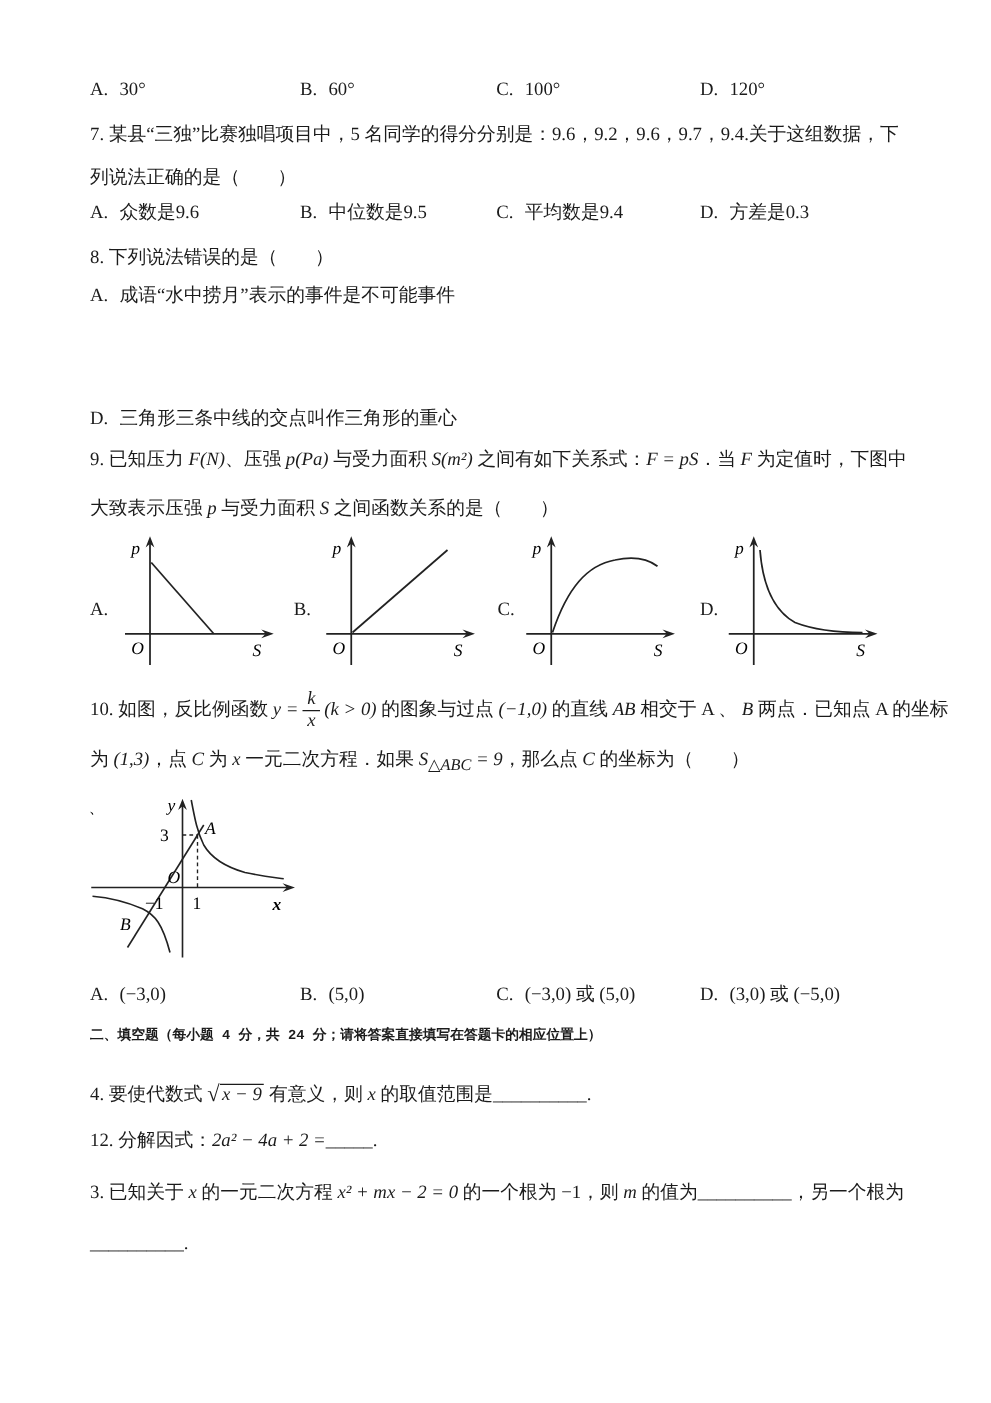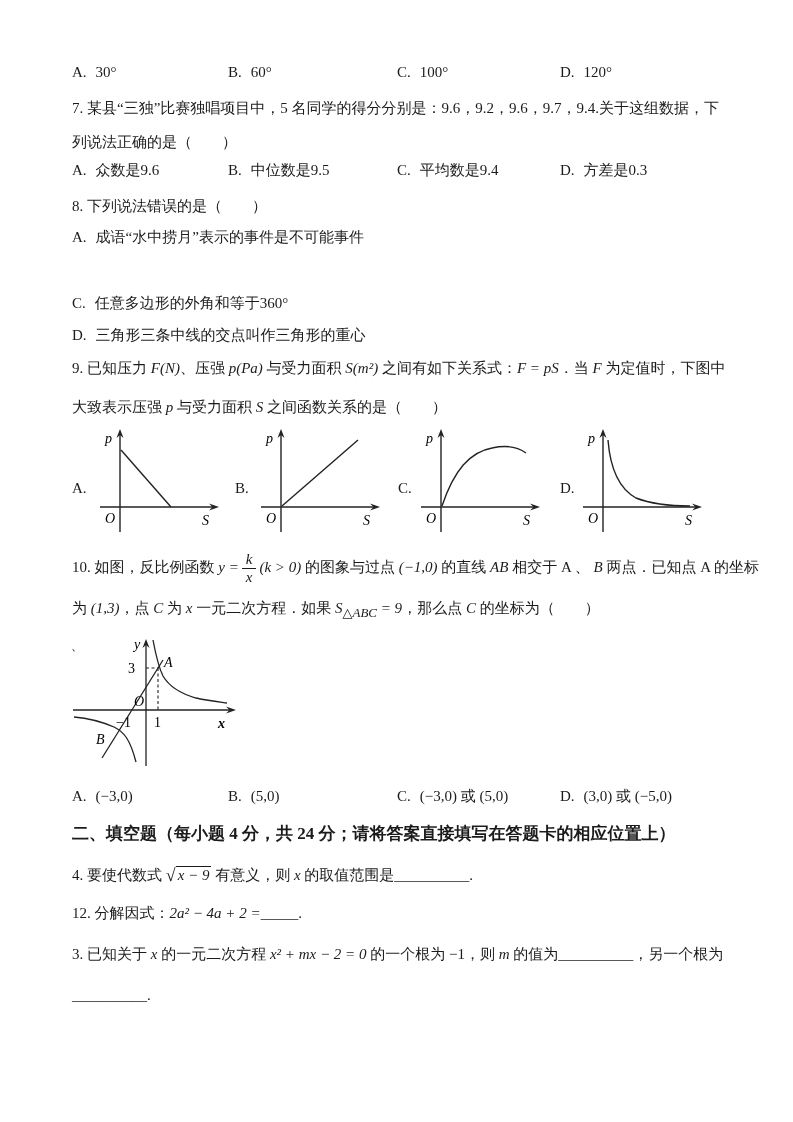--- a/index.html
+++ b/index.html
@@ -3,31 +3,31 @@
 <meta charset="utf-8">
 <style>
   html,body{margin:0;padding:0;background:#ffffff;}
   .page{
     position:relative;width:793px;height:1122px;background:#ffffff;
     font-family:"Liberation Serif","DejaVu Serif",serif;
     color:#1b1b1b;font-size:15px;overflow:hidden;
   }
   .line{position:absolute;left:72px;width:660px;white-space:nowrap;line-height:1.25;}
   .opt{position:absolute;top:0;white-space:nowrap;}
-  .c1{left:0;} .c2{left:156px;} .c3{left:325px;} .c4{left:488px;}
+  .c1{left:0;} .c2{left:168px;} .c3{left:325px;} .c4{left:488px;}
   .olabel{margin-right:9px;}
   .math{font-style:italic;font-family:"Liberation Serif","DejaVu Serif",serif;}
   .frac{display:inline-block;vertical-align:middle;text-align:center;margin:0 3px;line-height:1;}
   .fnum{display:block;padding:0 4px 1px 4px;border-bottom:1.2px solid #1b1b1b;}
   .fden{display:block;padding:1px 4px 0 4px;}
   sub{font-size:13px;font-style:italic;}
   .sqrt-sign{font-style:normal;font-size:18px;vertical-align:-1px;}
   .radicand{display:inline-block;border-top:1.2px solid #1b1b1b;line-height:1.15;padding:0 2px;font-style:italic;}
   .blank{letter-spacing:0;}
-  .heading{font-family:Liberation Serif, serif;font-weight:bold;font-size:17px;}
+  .heading{font-family:Liberation Mono, monospace;font-weight:bold;font-size:11px;}
   .graph-label{position:absolute;font-size:15px;}
   .graph-box{position:absolute;}
   svg text{font-family:"Liberation Serif","DejaVu Serif",serif;}
   svg .ital{font-style:italic;}
   .fig-box{position:absolute;left:70px;top:636px;}
 </style>
 </head>
 <body>
 
 <div class="page">
@@ -43,21 +43,20 @@
   <div class="line" style="top:133px">列说法正确的是（　　）</div>
   <div class="line" style="top:161px">
     <span class="opt c1"><span class="olabel">A.</span><span>众数是9.6</span></span>
     <span class="opt c2"><span class="olabel">B.</span><span>中位数是9.5</span></span>
     <span class="opt c3"><span class="olabel">C.</span><span>平均数是9.4</span></span>
     <span class="opt c4"><span class="olabel">D.</span><span>方差是0.3</span></span>
   </div>
 
   <div class="line" style="top:197px">8. 下列说法错误的是（　　）</div>
   <div class="line" style="top:228px"><span class="olabel">A.</span><span>成语“水中捞月”表示的事件是不可能事件</span></div>
-  <div class="line" style="top:294px"><span class="olabel">C.</span><span>任意多边形的外角和等于360°</span></div>
   <div class="line" style="top:326px"><span class="olabel">D.</span><span>三角形三条中线的交点叫作三角形的重心</span></div>
 
   <div class="line" style="top:359px">
     <span>9. 已知压力 </span><span class="math">F(N)</span><span>、压强 </span><span class="math">p(Pa)</span><span> 与受力面积 </span><span class="math">S(m²)</span><span> 之间有如下关系式：</span><span class="math">F = pS</span><span>．当 </span><span class="math">F</span><span> 为定值时，下图中</span>
   </div>
   <div class="line" style="top:398px">
     <span>大致表示压强 </span><span class="math">p</span><span> 与受力面积 </span><span class="math">S</span><span> 之间函数关系的是（　　）</span>
   </div>
 
   <span class="graph-label" style="left:72px;top:480px">A.</span>

